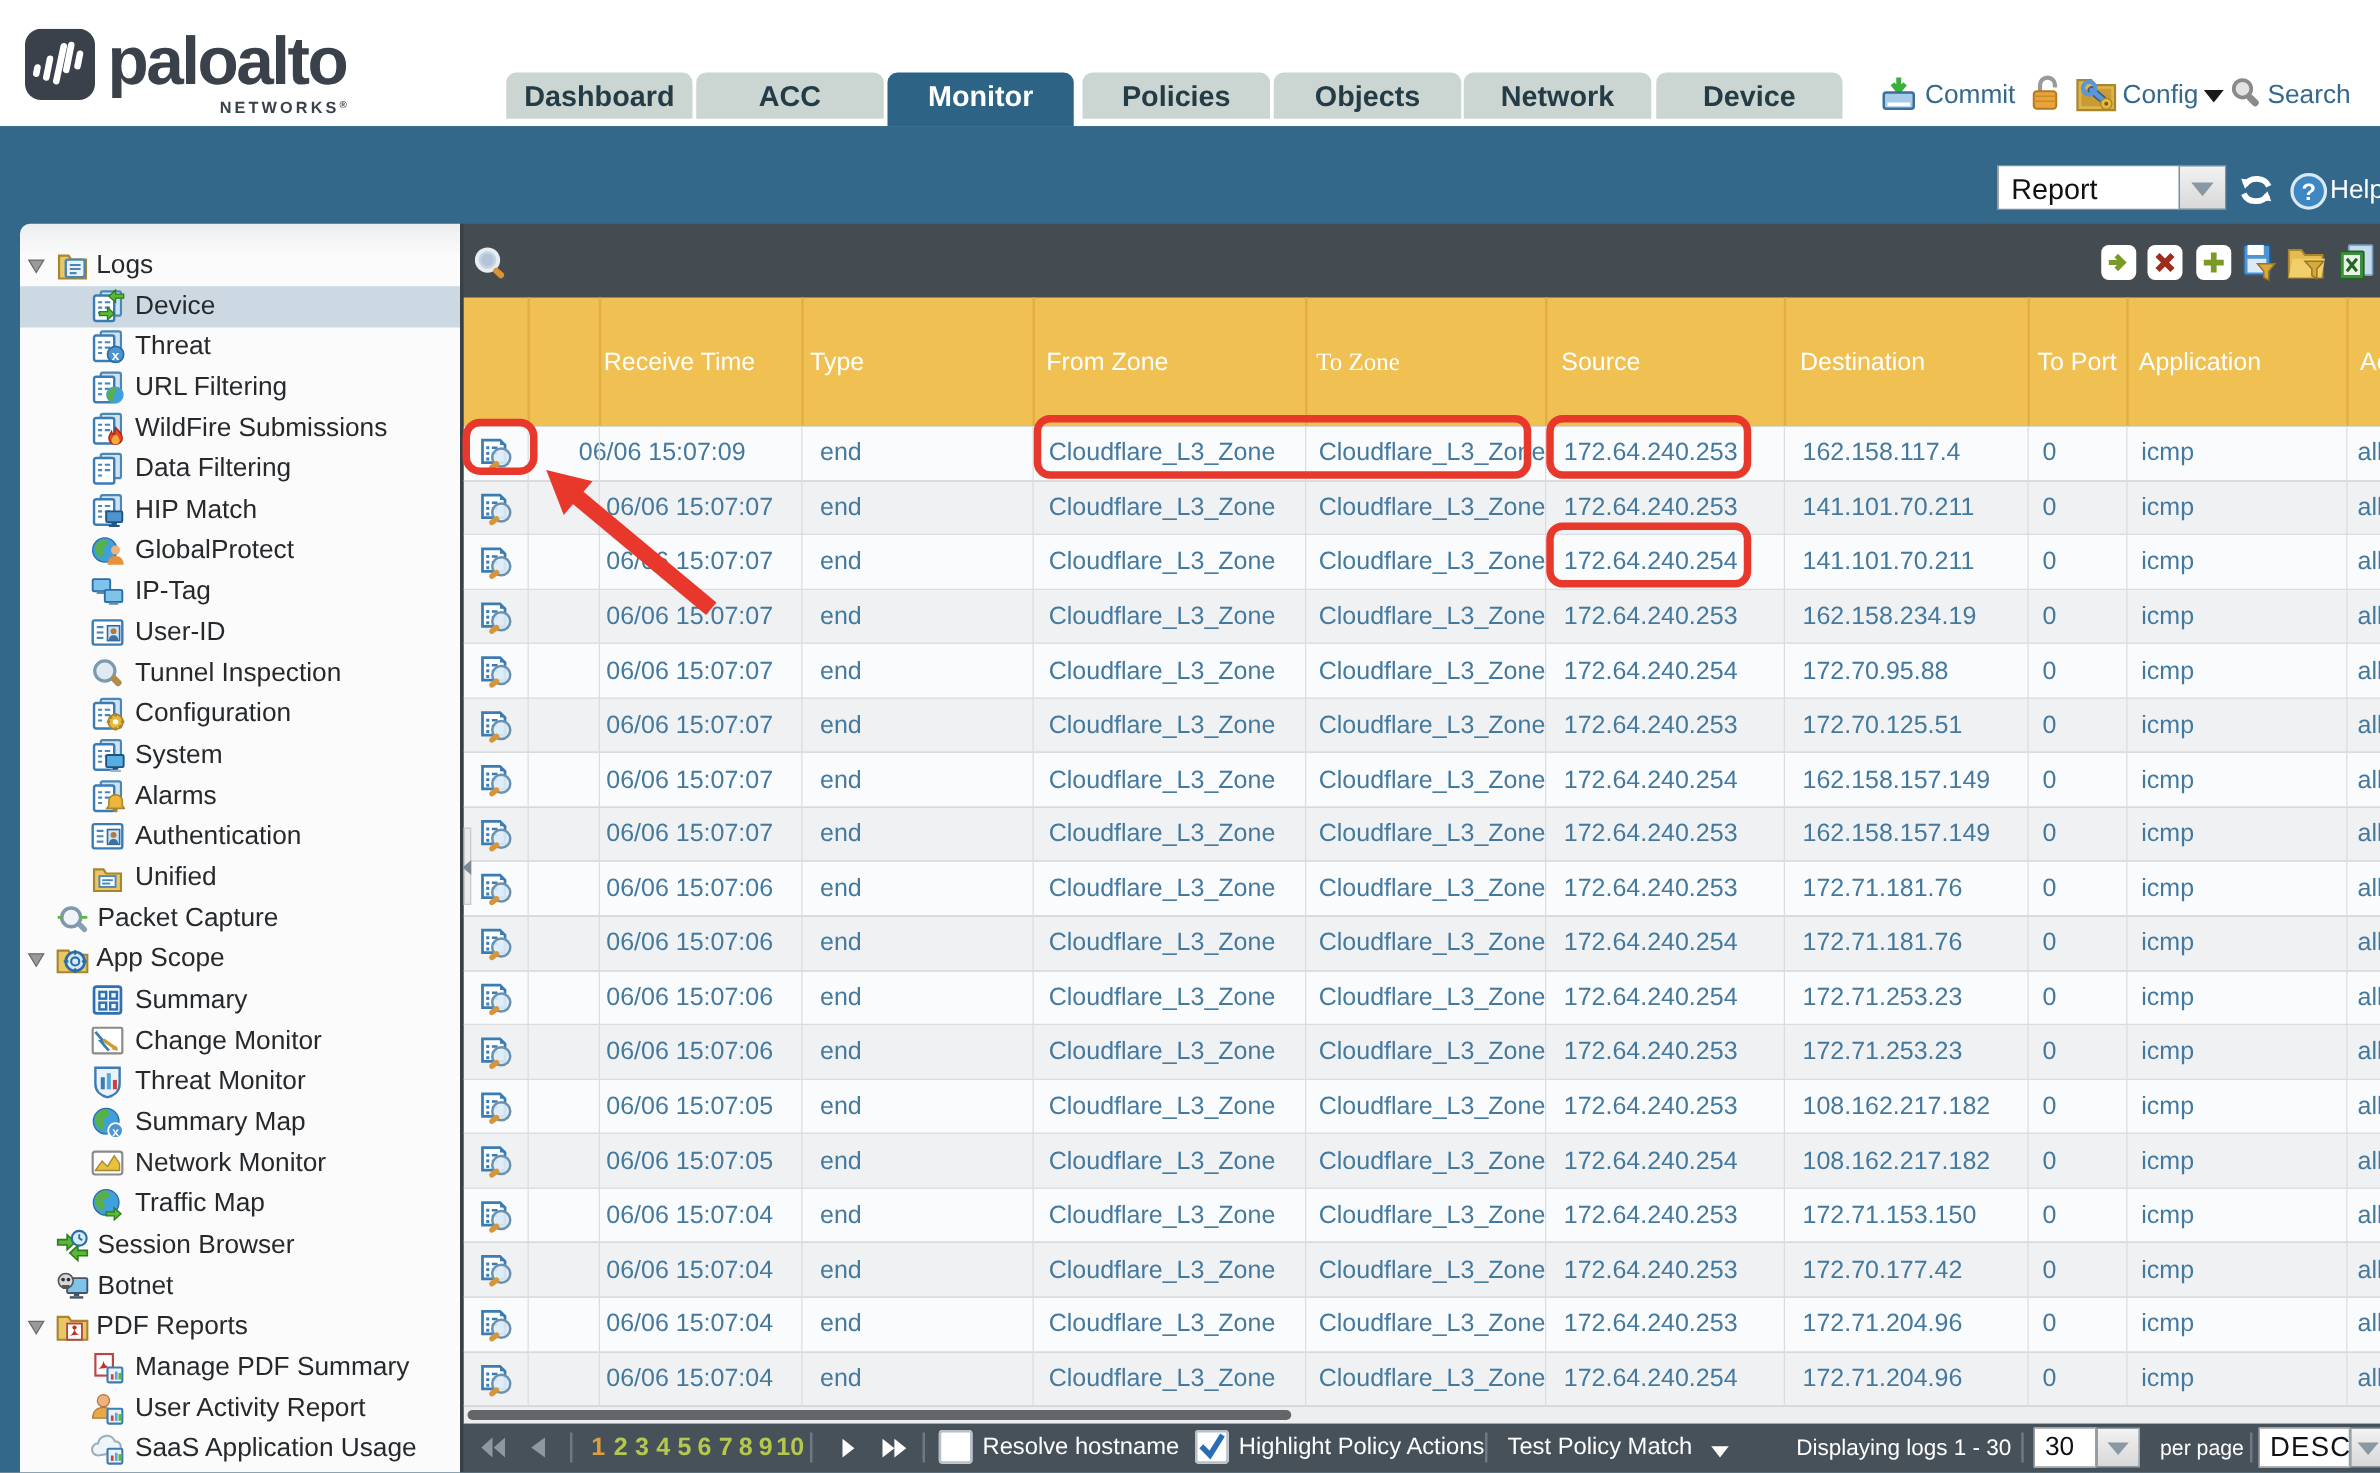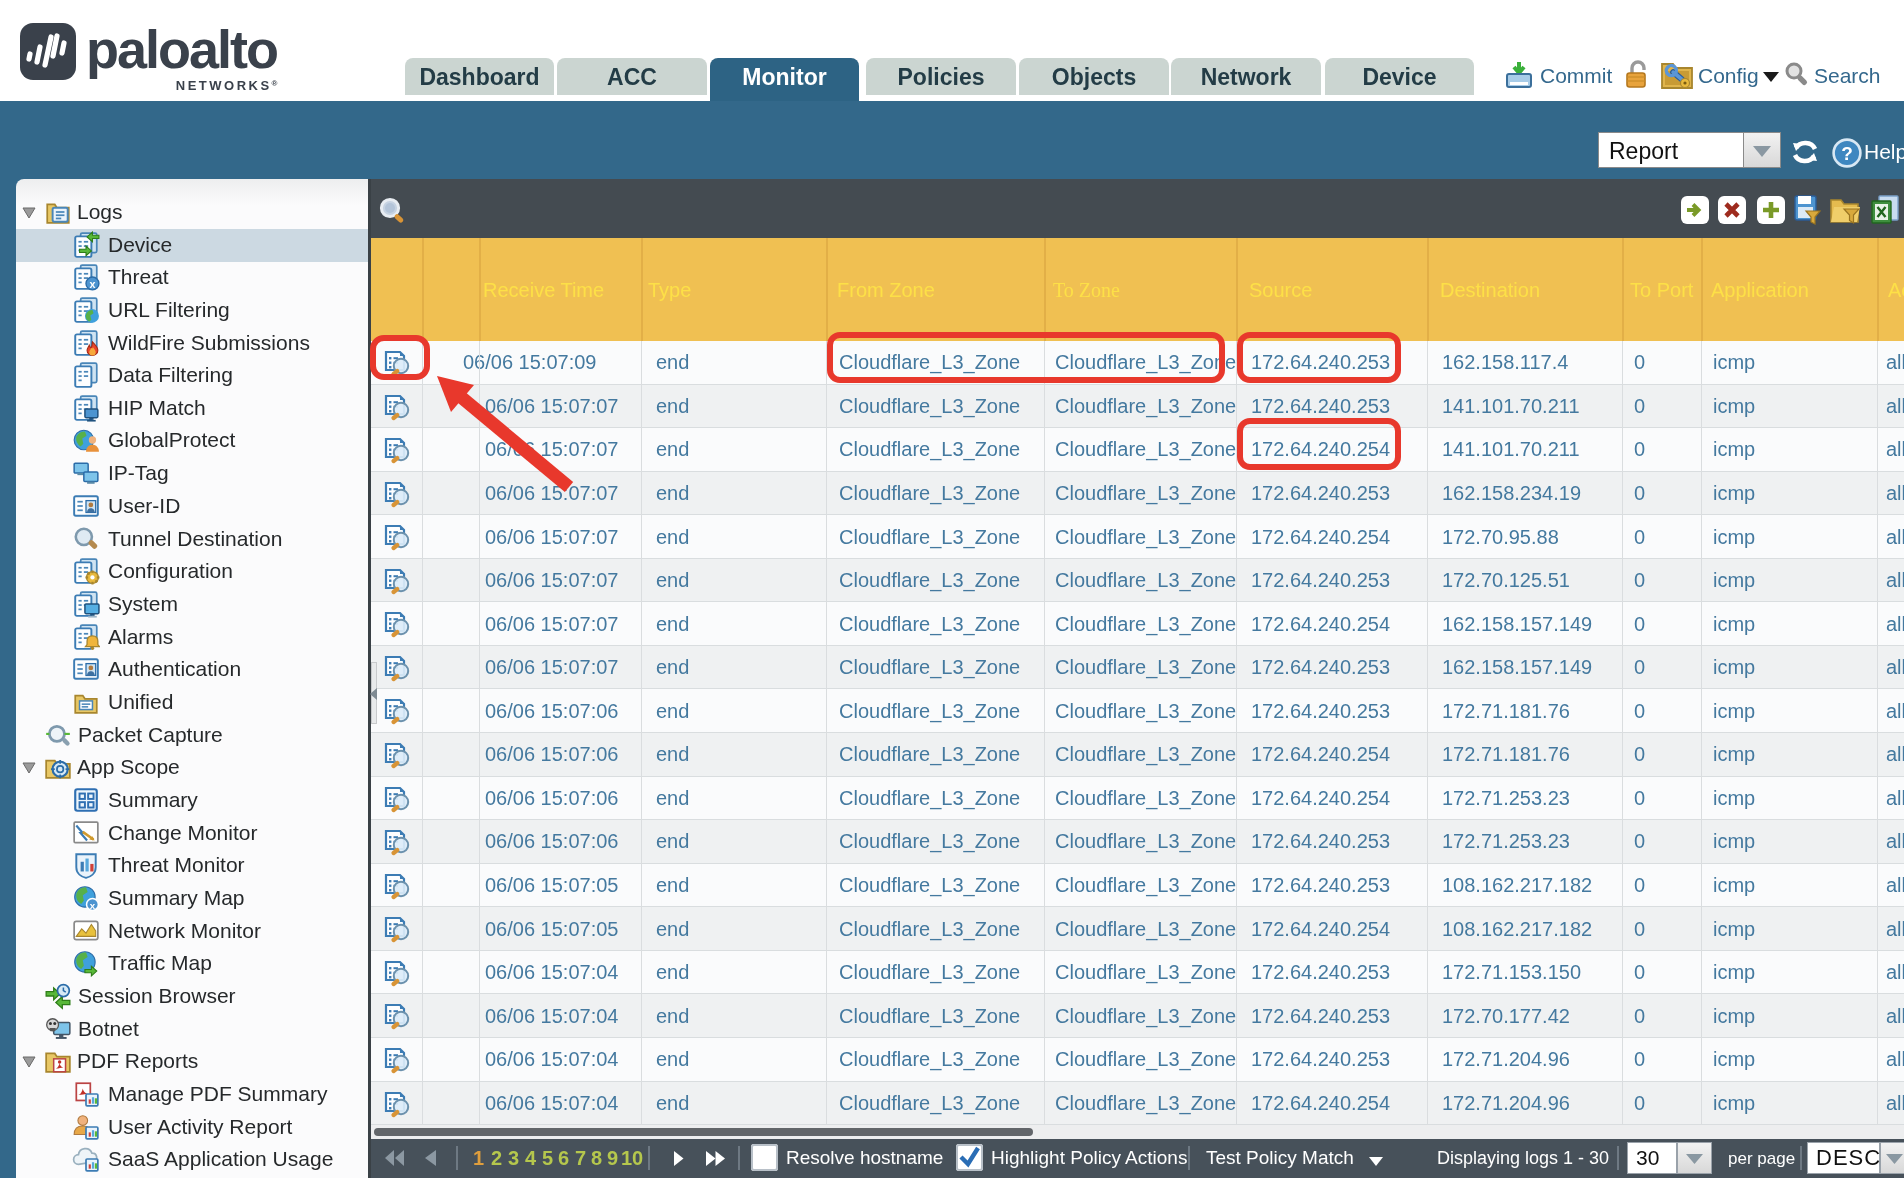--- a/index.html
+++ b/index.html
@@ -1,21 +1,21 @@
 <!DOCTYPE html>
 <html><head><meta charset="utf-8"><title>Monitor</title>
 <style>
   html,body{margin:0;padding:0;}
   body{font-family:"Liberation Sans",sans-serif;}
   .page{position:relative;width:1904px;height:1178px;background:#33688A;overflow:hidden;}
   .abs{position:absolute;}
   .tab{position:absolute;top:58px;height:37px;background:#CBD5D1;border-radius:8px 8px 0 0;
        font-weight:bold;font-size:23px;color:#233C46;text-align:center;line-height:39px;}
   .celltxt{position:absolute;font-size:20px;color:#44799F;white-space:nowrap;}
-  .hdrtxt{position:absolute;font-size:20px;color:#fde047;white-space:nowrap;}
+  .hdrtxt{position:absolute;font-size:20px;color:#ffffff;white-space:nowrap;}
   .treetxt{font-size:21px;color:#26292B;white-space:nowrap;}
   .bb{position:absolute;top:1139px;height:39px;color:#fff;font-size:19px;}
 </style></head><body>
 <div class="page">
 <div style="position:absolute;left:0px;top:0px;width:1904px;height:101px;background:#ffffff;"></div>
     <svg class="abs" style="left:20px;top:23px" width="56" height="57" viewBox="0 0 56 57">
 <rect x="0" y="0" width="56" height="57" rx="13" fill="#3A414B"></rect>
 <g stroke="#fff" stroke-width="5.2" stroke-linecap="round">
 <line x1="9" y1="36" x2="10" y2="31"></line>
 <line x1="17" y1="39" x2="20" y2="24"></line>
@@ -213,21 +213,21 @@
         </g>
         <rect x="13" y="8" width="9" height="11" fill="#cfe3f2" stroke="#2b6ca8" stroke-width="1.2"></rect>
         <circle cx="17.5" cy="12" r="2.2" fill="#b07a3f"></circle>
         <path d="M14 19 c0-3 1.6-4 3.5-4 s3.5 1 3.5 4z" fill="#3f70a0"></path>
       </svg></div>
     <div class="abs treetxt" style="left:108px;top:494px;">User-ID</div>
     <div class="abs" style="left:72px;top:524.5px;width:28px;height:28px;"><svg width="28" height="28" viewBox="0 0 26 26">
         <circle cx="11" cy="11" r="7.5" fill="#dfeaf3" stroke="#7e99ad" stroke-width="2.4"></circle>
         <rect x="16" y="14" width="9" height="5" rx="2" transform="rotate(45 18 16)" fill="#b58a4e"></rect>
       </svg></div>
-    <div class="abs treetxt" style="left:108px;top:526.5px;">Tunnel Destination</div>
+    <div class="abs treetxt" style="left:108px;top:526.5px;">Tunnel Inspection</div>
     <div class="abs" style="left:72px;top:557px;width:28px;height:28px;"><svg width="28" height="28" viewBox="0 0 26 26">
         <rect x="8" y="2" width="15" height="18" rx="1.5" fill="#cfe3f2" stroke="#4a86b8" stroke-width="1.6"></rect>
         <rect x="3" y="5" width="15" height="19" rx="1.5" fill="#fdfeff" stroke="#3c7cb4" stroke-width="1.8"></rect>
         <g stroke="#4a86b8" stroke-width="1.6">
           <line x1="6" y1="10" x2="9" y2="10"></line>
           <line x1="11" y1="10" x2="15" y2="10"></line>
           <line x1="6" y1="14" x2="9" y2="14"></line>
           <line x1="11" y1="14" x2="15" y2="14"></line>
           <line x1="6" y1="18" x2="9" y2="18"></line>
         </g>

